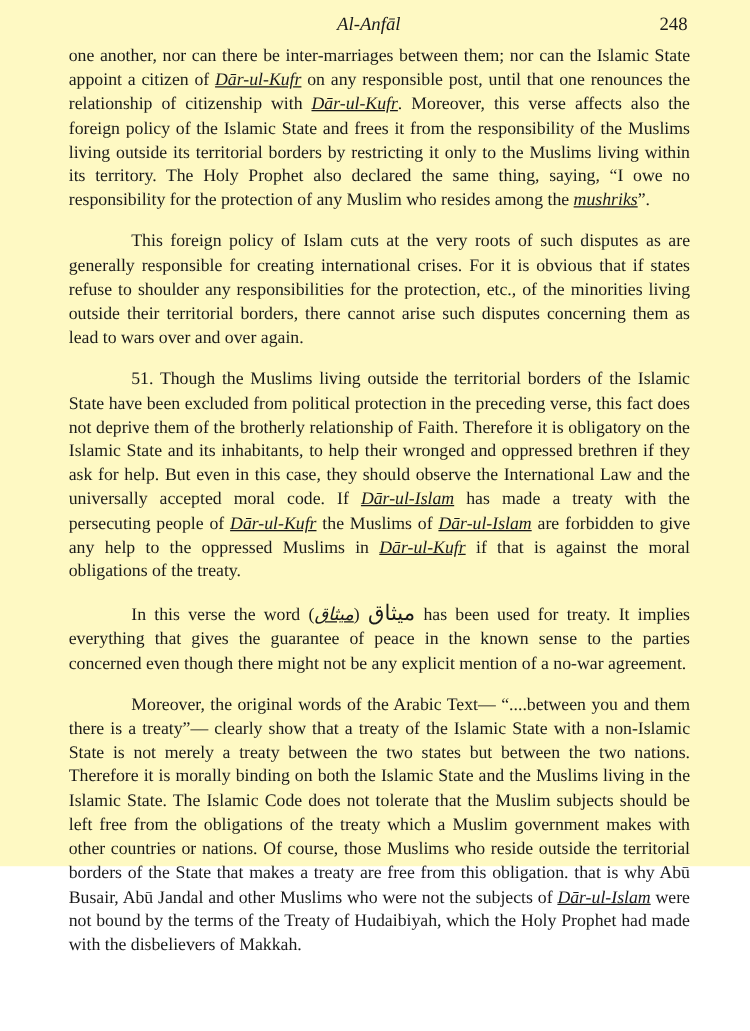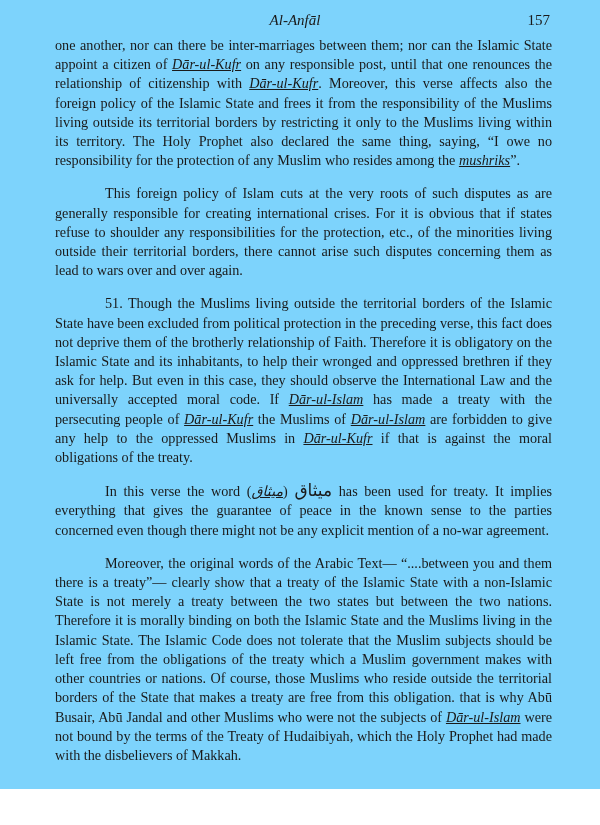--- a/index.html
+++ b/index.html
@@ -11,22 +11,22 @@
       width: 600px;
       height: 825px;
       overflow: hidden;
       position: relative;
       font-family: "Liberation Serif", "DejaVu Serif", serif;
       color: #1a1a1a;
     }
     .page {
       position: absolute;
       left: 0; top: 0;
-      width: 600px; height: 789px;
-      background: #7dd3fc;
+      width: 600px; height: 693px;
+      background: #fef9c3;
     }
     .running-head {
       position: absolute;
       top: 6px;
       left: 0;
       width: 600px;
       height: 24px;
     }
     .running-title {
       position: absolute;
@@ -70,21 +70,21 @@
       direction: rtl;
       unicode-bidi: embed;
     }
   </style>
 </head>
 <body>
 
 <div class="page">
   <div class="running-head">
     <span class="running-title">Al-Anfāl</span>
-    <span class="page-number">157</span>
+    <span class="page-number">248</span>
   </div>
 
   <div class="body-text">
     <p class="first">one another, nor can there be inter-marriages between them; nor can the Islamic State appoint a citizen of <em>Dār-ul-Kufr</em> on any responsible post, until that one renounces the relationship of citizenship with <em>Dār-ul-Kufr</em>. Moreover, this verse affects also the foreign policy of the Islamic State and frees it from the responsibility of the Muslims living outside its territorial borders by restricting it only to the Muslims living within its territory. The Holy Prophet also declared the same thing, saying, “I owe no responsibility for the protection of any Muslim who resides among the <em>mushriks</em>”.</p>
     <p class="indent">This foreign policy of Islam cuts at the very roots of such disputes as are generally responsible for creating international crises. For it is obvious that if states refuse to shoulder any responsibilities for the protection, etc., of the minorities living outside their territorial borders, there cannot arise such disputes concerning them as lead to wars over and over again.</p>
     <p class="indent">51. Though the Muslims living outside the territorial borders of the Islamic State have been excluded from political protection in the preceding verse, this fact does not deprive them of the brotherly relationship of Faith. Therefore it is obligatory on the Islamic State and its inhabitants, to help their wronged and oppressed brethren if they ask for help. But even in this case, they should observe the International Law and the universally accepted moral code. If <em>Dār-ul-Islam</em> has made a treaty with the persecuting people of <em>Dār-ul-Kufr</em> the Muslims of <em>Dār-ul-Islam</em> are forbidden to give any help to the oppressed Muslims in <em>Dār-ul-Kufr</em> if that is against the moral obligations of the treaty.</p>
     <p class="indent">In this verse the word <span class="arabic">ميثاق</span> (<em>ميثاق</em>) has been used for treaty. It implies everything that gives the guarantee of peace in the known sense to the parties concerned even though there might not be any explicit mention of a no-war agreement.</p>
     <p class="indent">Moreover, the original words of the Arabic Text— “....between you and them there is a treaty”— clearly show that a treaty of the Islamic State with a non-Islamic State is not merely a treaty between the two states but between the two nations. Therefore it is morally binding on both the Islamic State and the Muslims living in the Islamic State. The Islamic Code does not tolerate that the Muslim subjects should be left free from the obligations of the treaty which a Muslim government makes with other countries or nations. Of course, those Muslims who reside outside the territorial borders of the State that makes a treaty are free from this obligation. that is why Abū Busair, Abū Jandal and other Muslims who were not the subjects of <em>Dār-ul-Islam</em> were not bound by the terms of the Treaty of Hudaibiyah, which the Holy Prophet had made with the disbelievers of Makkah.</p>
   </div>
 </div>

